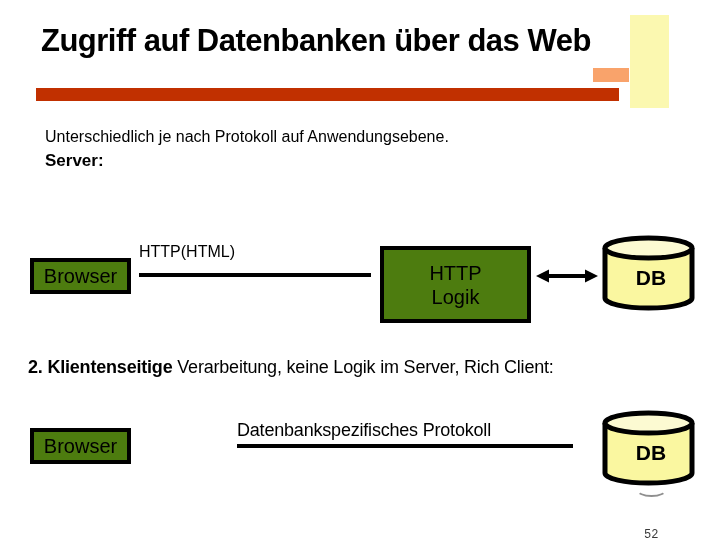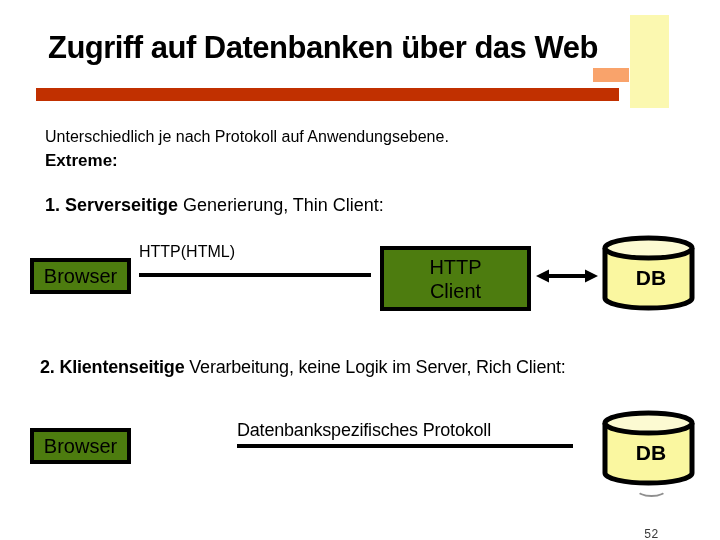--- a/index.html
+++ b/index.html
@@ -14,49 +14,49 @@
   }
   .abs { position: absolute; }
 
   
   .decor-yellow  { left: 630px; top: 15px;  width: 39px;  height: 93px; background: #FBF8B0; z-index: 1; }
   .decor-orange  { left: 593px; top: 68px;  width: 36px;  height: 14px; background: #F9A36B; z-index: 2; }
   .decor-red     { left: 36px;  top: 88px;  width: 583px; height: 13px; background: #C13000; z-index: 2; }
 
   .title {
     left: 40px; top: 22px;
-    margin: 8px;
+    margin: 1px;
     font-size: 31px;
     font-weight: bold;
     letter-spacing: -0.5px;
     white-space: nowrap;
     z-index: 3;
   }
 
   .intro-line1 { left: 45px; top: 128px; font-size: 16px; }
   .intro-line2 { left: 45px; top: 151px; font-size: 17px; font-weight: bold; }
 
   .section-heading { font-size: 18px; white-space: nowrap; }
   .section-heading-1 { left: 45px; top: 195px; }
-  .section-heading-2 { left: 40px; top: 357px; letter-spacing: -0.2px; }
+  .section-heading-2 { left: 28px; top: 357px; letter-spacing: -0.2px; }
 
   
   .node-box {
     position: absolute;
     box-sizing: border-box;
     background: #4d7c0f;
     border: 4px solid #000000;
     display: flex;
     align-items: center;
     justify-content: center;
     font-size: 20px;
     text-align: center;
   }
   .browser-box-1 { left: 30px;  top: 258px; width: 101px; height: 36px; }
-  .server-box    { left: 380px; top: 246px; width: 151px; height: 65px; flex-direction: column; line-height: 24px; }
+  .server-box    { left: 380px; top: 246px; width: 151px; height: 77px; flex-direction: column; line-height: 24px; }
   .browser-box-2 { left: 30px;  top: 428px; width: 101px; height: 36px; }
   .applet-box    { left: 137px; top: 410px; width: 82px;  height: 64px; background: #EBEBEB; }
 
   
   .conn-line  { position: absolute; height: 4px; background: #000000; }
   .conn-line-1 { left: 139px; top: 273px; width: 232px; }
   .conn-line-2 { left: 237px; top: 444px; width: 336px; }
   .conn-label { position: absolute; text-align: left; white-space: nowrap; }
   .conn-label-1 { left: 139px; top: 243px; width: 232px; font-size: 16px; }
   .conn-label-2 { left: 237px; top: 420px; width: 336px; font-size: 18px; letter-spacing: -0.2px; }
@@ -81,32 +81,31 @@
 
 <div class="slide">
 
   <div class="abs decor-yellow"></div>
   <div class="abs decor-orange"></div>
   <div class="abs decor-red"></div>
 
   <h1 class="abs title">Zugriff auf Datenbanken über das Web</h1>
 
   <div class="abs intro-line1">Unterschiedlich je nach Protokoll auf Anwendungsebene.</div>
-  <div class="abs intro-line2">Extreme:</div>
+  <div class="abs intro-line2">Server:</div>
 
-  <div class="abs section-heading section-heading-1"><b>1. Serverseitige</b><span> Generierung, Thin Client:</span></div>
 
   <div class="node-box browser-box-1">
     <span>Browser</span>
   </div>
   <div class="conn-label conn-label-1">HTTP(HTML)</div>
   <div class="conn-line conn-line-1"></div>
   <div class="node-box server-box">
     <div>HTTP</div>
-    <div>Client</div>
+    <div>Logik</div>
   </div>
   <div class="abs arrow-wrap">
     <svg width="62" height="20" viewBox="0 0 62 20">
       <line x1="10" y1="10" x2="52" y2="10" stroke="#000000" stroke-width="4"></line>
       <polygon points="0,10 13,3.5 13,16.5" fill="#000000"></polygon>
       <polygon points="62,10 49,3.5 49,16.5" fill="#000000"></polygon>
     </svg>
   </div>
   <div class="abs cylinder-1">
     <svg width="97" height="80" viewBox="0 0 97 80">

